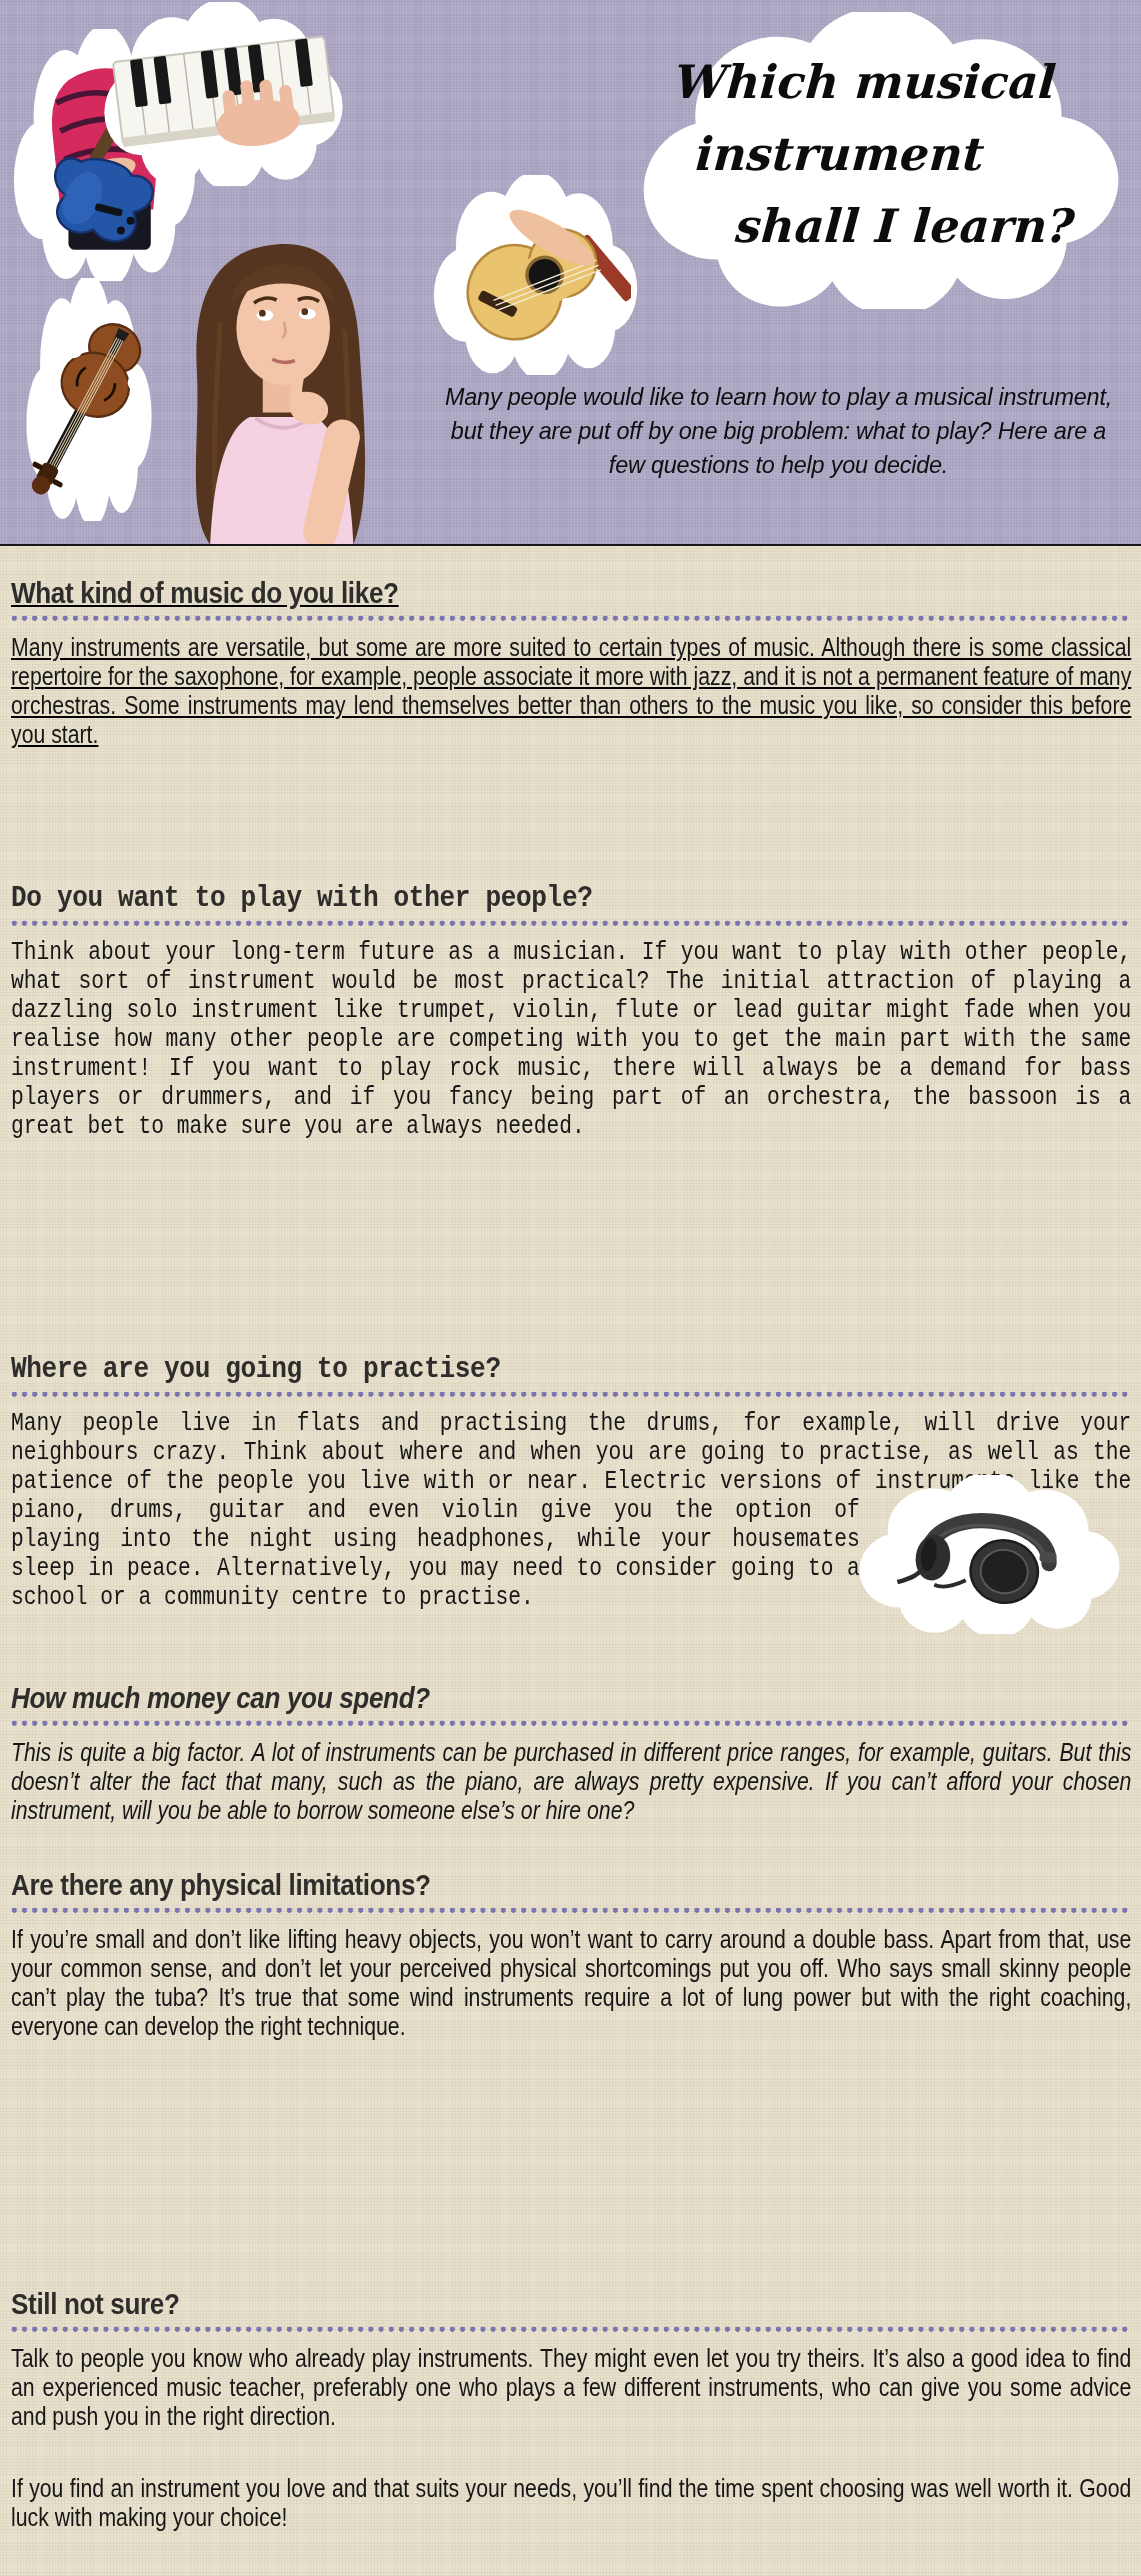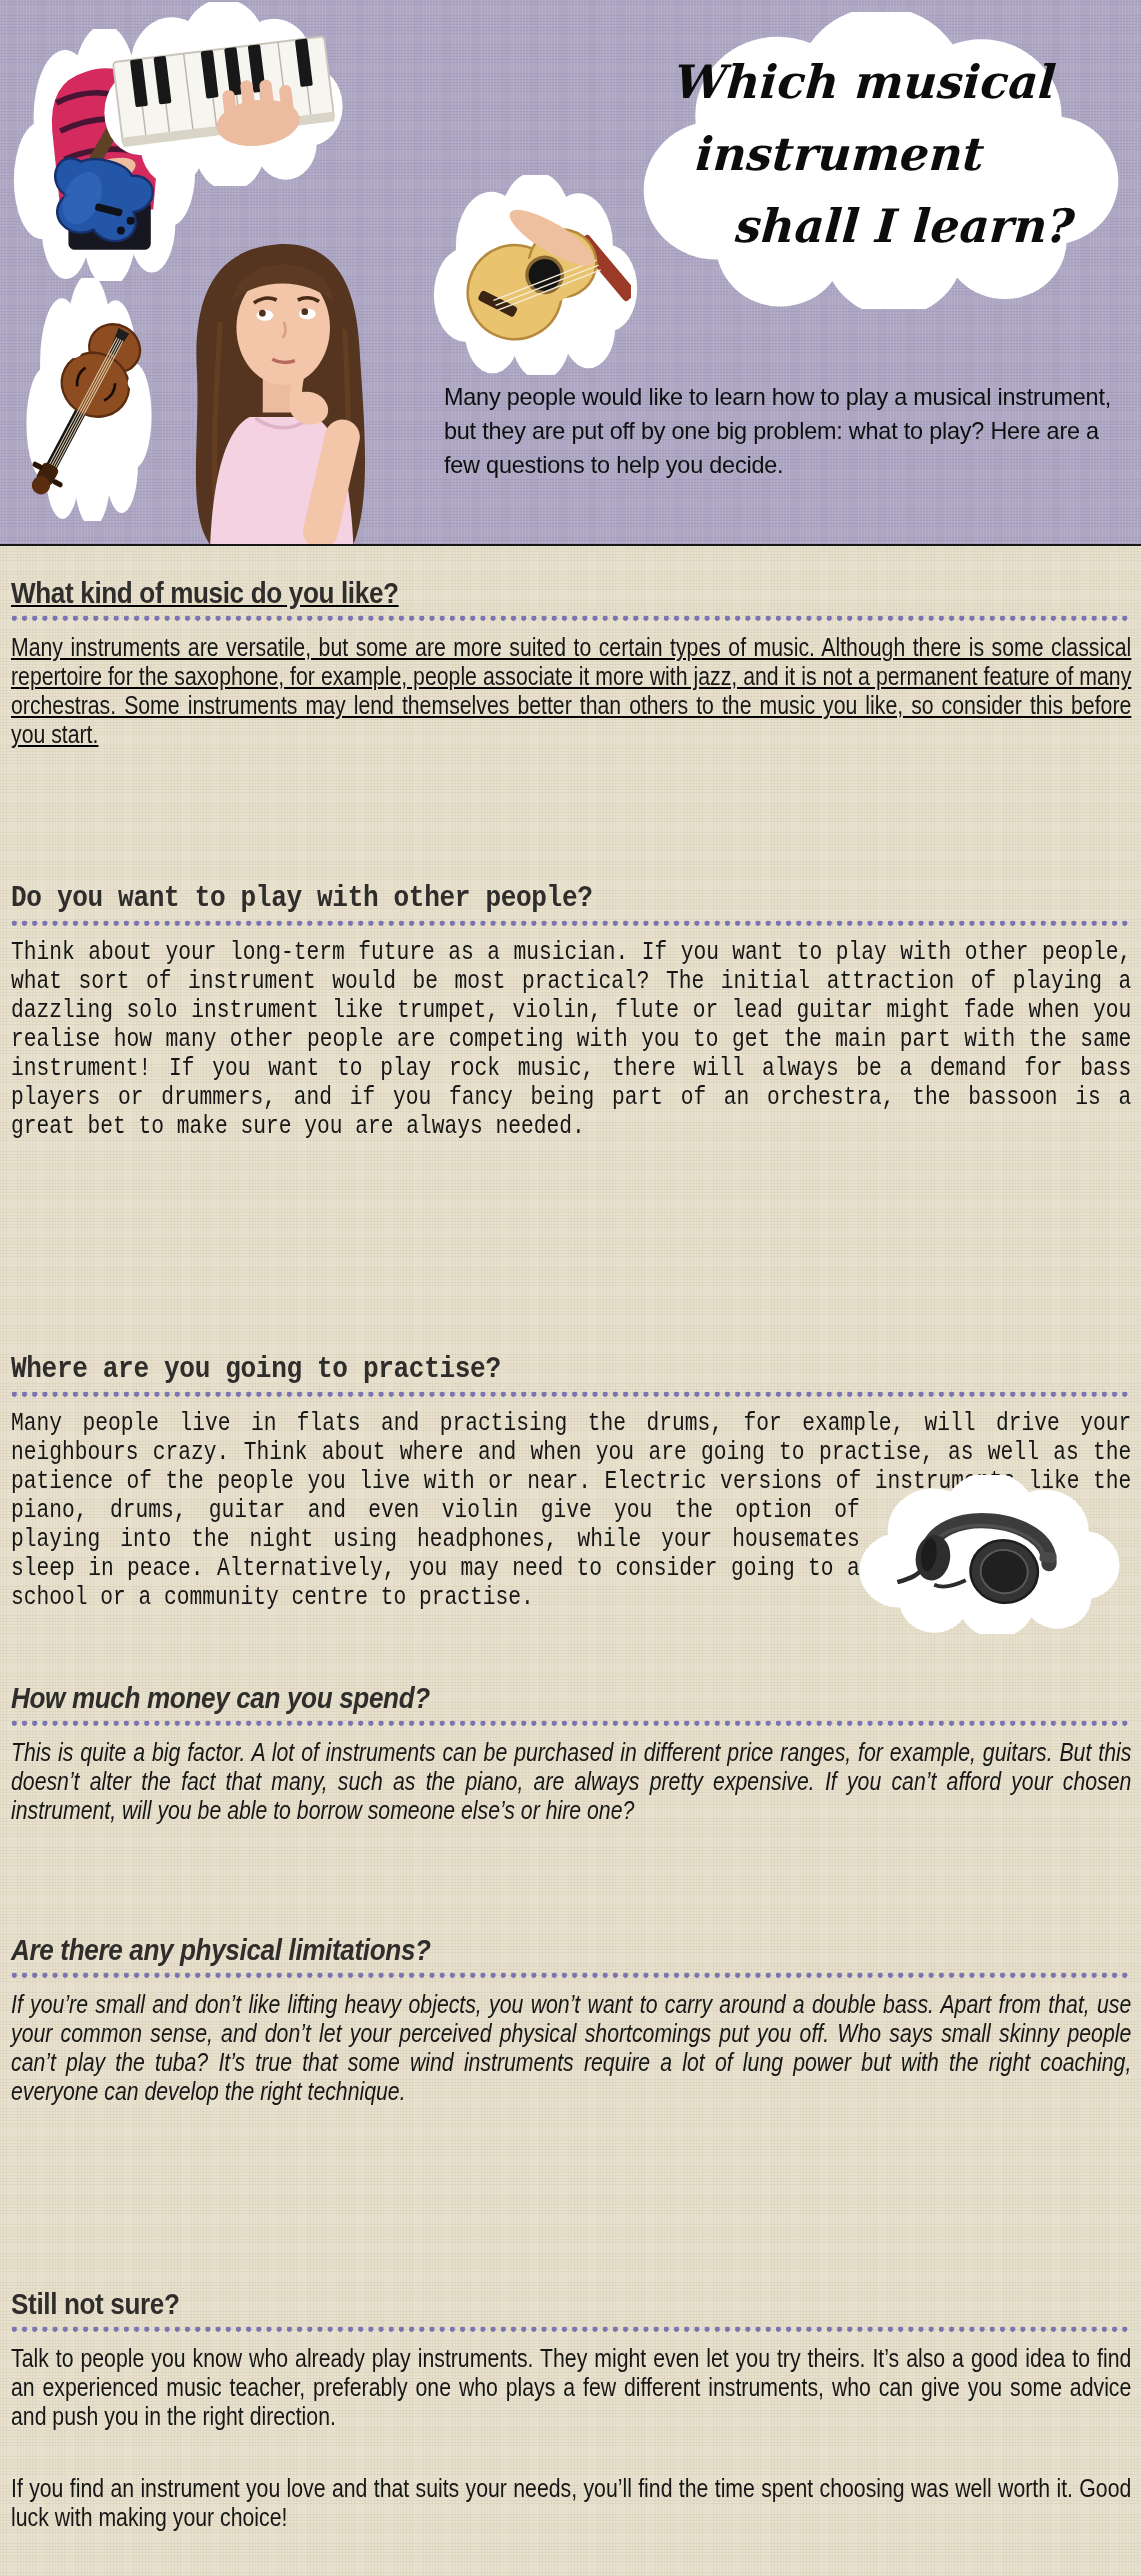--- a/index.html
+++ b/index.html
@@ -32,23 +32,24 @@
   .title-text{
     position:absolute;left:0;top:34px;width:100%;z-index:3;text-align:center;
     font-family:"DejaVu Serif",serif;font-style:italic;font-weight:bold;
     font-size:46px;line-height:72px;color:#0c0c0c;transform:skewX(-4deg);
   }
   .title-line{white-space:nowrap;}
   .tl0{transform:translateX(-20.5px);}
   .tl1{transform:translateX(-41px);}
   .tl2{transform:translateX(29px);}
   .intro{
-    position:absolute;right:14px;top:380px;width:683px;z-index:4;
-    font-size:23.4px;line-height:34px;text-align:left;color:#0e0e0e;
+    position:absolute;right:21px;top:380px;width:683px;z-index:4;
+    font-size:23.4px;line-height:34px;text-align:center;color:#0e0e0e;
     letter-spacing:-0.2px;
+    font-style:italic;
   }
   
   .section{position:absolute;left:11px;width:1120px;}
   .sec-heading{
     margin:0;font-size:29px;line-height:35px;font-weight:bold;color:#2e2d2b;
     letter-spacing:-0.4px;transform:scaleX(0.9);transform-origin:left top;
     white-space:nowrap;height:37px;
   }
   .dotline{
     height:7.3px;margin:1.5px 0 0 0;
@@ -58,21 +59,21 @@
   .para{
     margin:11.7px 0 0 0;width:1318px;transform:scaleX(0.85);transform-origin:left top;
     font-size:25px;line-height:29px;text-align:justify;color:#161616;
     letter-spacing:0;
   }
   .para-plain{margin-top:0;}
   .s1{top:576px;text-decoration:underline;}
   .s2{top:881px;font-family:Liberation Mono, monospace;}
   .s3{top:1352px;font-family:Liberation Mono, monospace;}
   .s4{top:1681px;font-style:italic;}
-  .s5{top:1933px;font-style:italic;}
+  .s5{top:1868px;}
   .s6{top:2254px;margin-top:33px;}
   .outro{top:2474px;}
   
   .hp-spacer{
     float:right;width:340px;height:194px;
     shape-outside:inset(89px 0 0 20.5px);
   }
   .hp-cloud{position:absolute;top:123px;right:0;width:283px;height:159px;z-index:2;}
 </style>
 </head>

